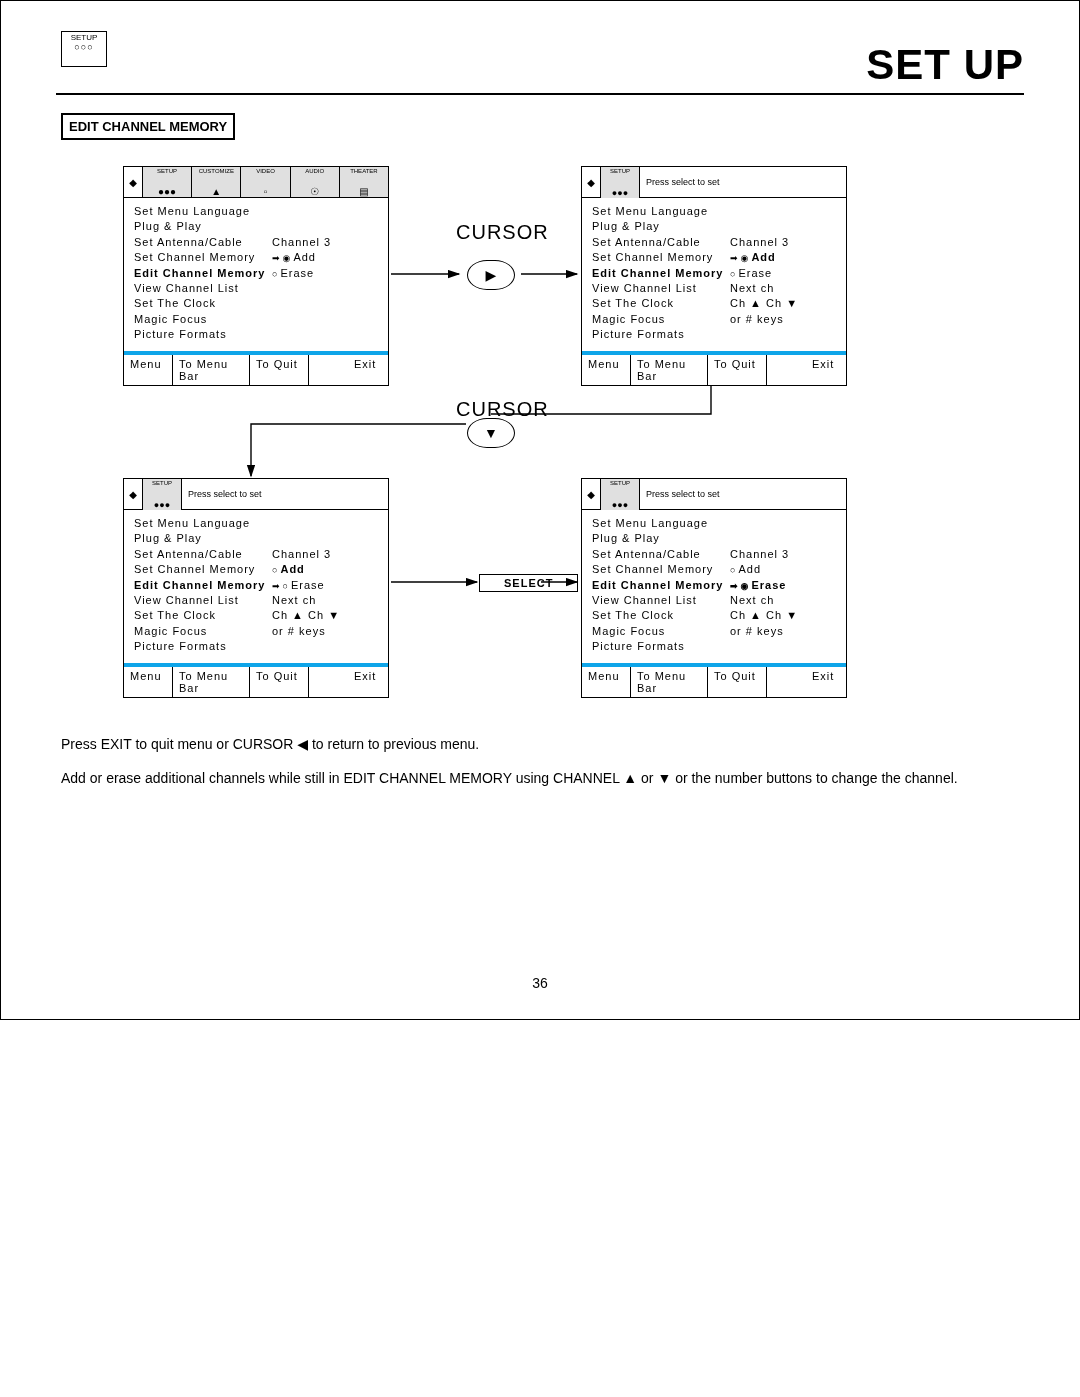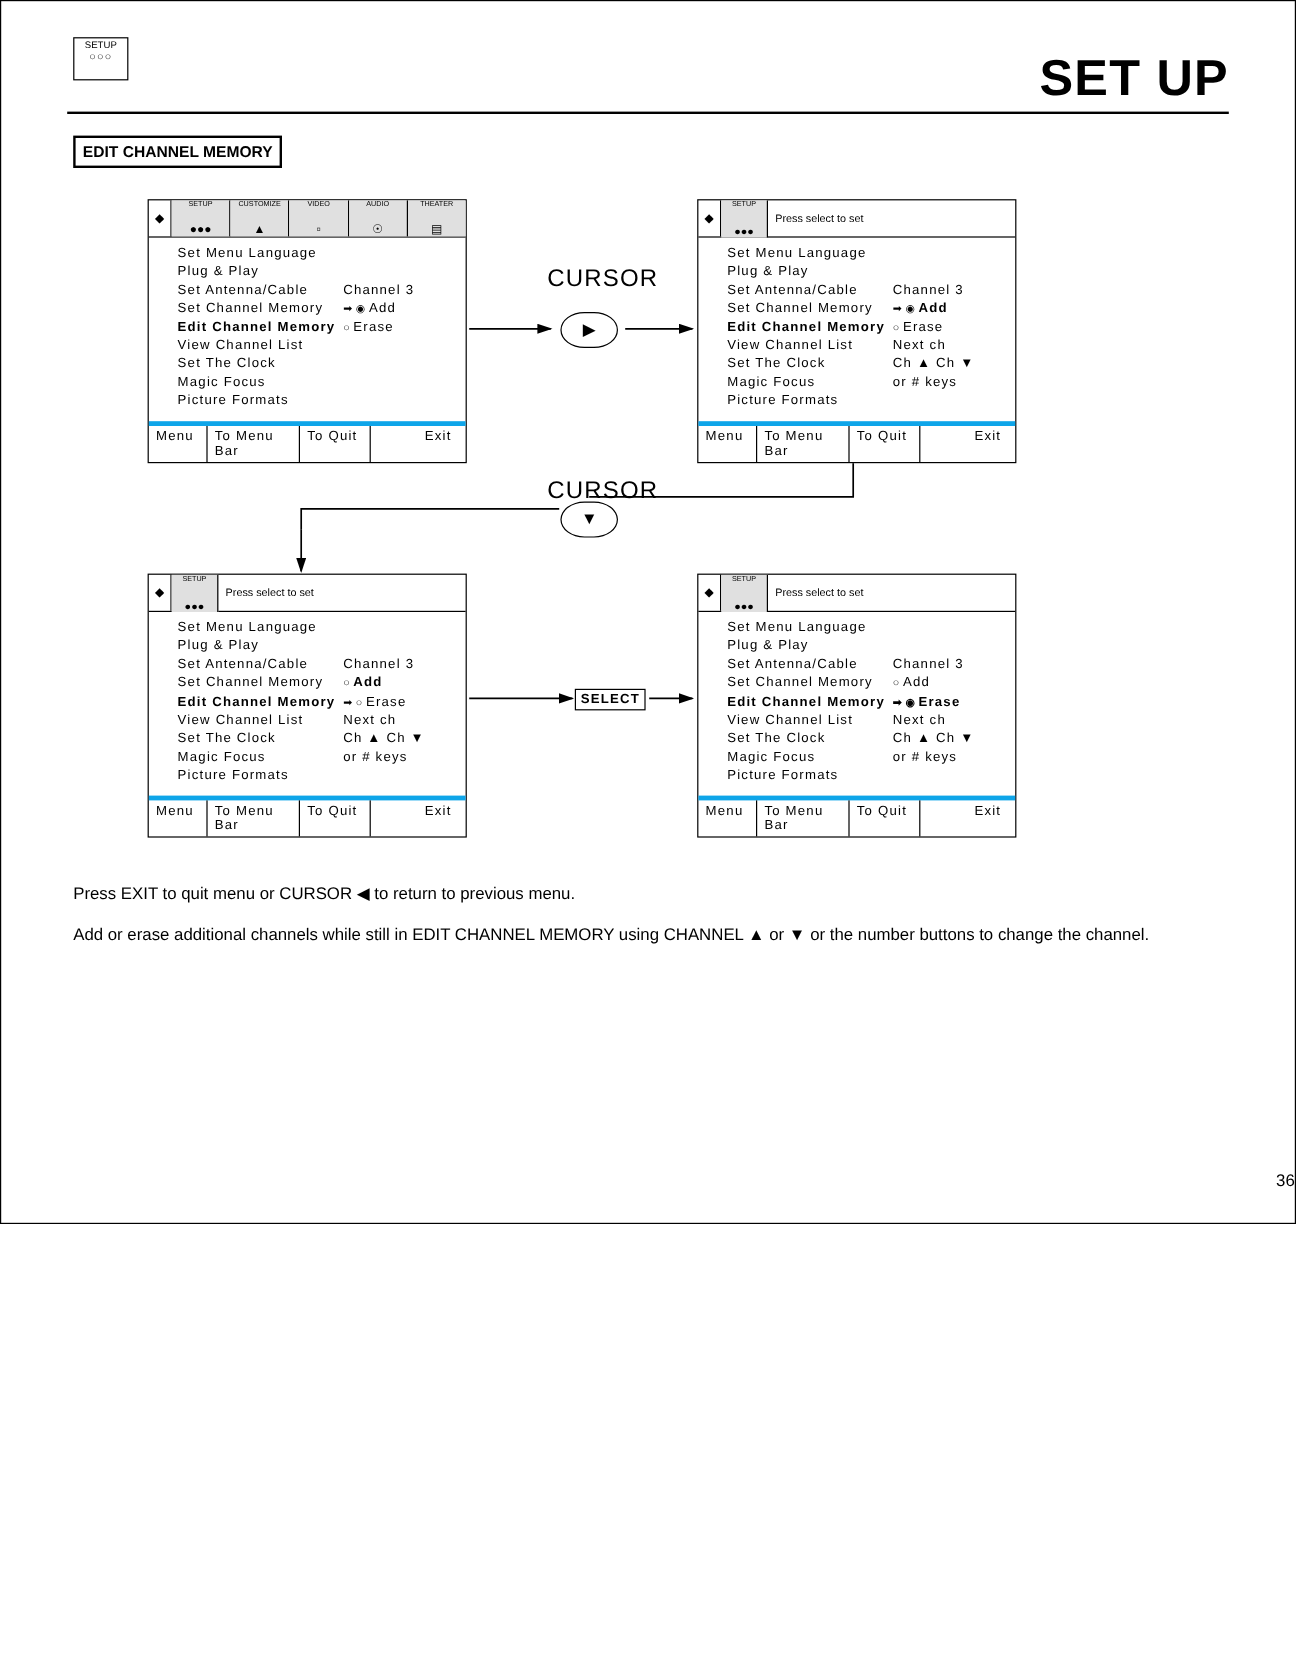--- a/index.html
+++ b/index.html
@@ -145,21 +145,21 @@
   font-size: 9px;
   padding-left: 6px;
 }
 .menu-body {
   padding: 6px 10px 8px 10px;
   letter-spacing: 1px;
   font-size: 11px;
   line-height: 1.4;
   min-height: 130px;
 }
-.menu-row { display: flex; margin-left: 14px; }
+.menu-row { display: flex; }
 .menu-row .c1 { flex: 0 0 138px; }
 .menu-row .c2 { flex: 1; white-space: nowrap; }
 .menu-row.bold { font-weight: bold; }
 .menu-footer {
   border-top: 4px solid #0ea5e9;
   display: flex;
   font-size: 11px;
 }
 .menu-footer .fc {
   border-right: 1px solid #000;
@@ -196,21 +196,21 @@
   justify-content: center;
 }
 .tri-right::before { content: "\25B6"; font-size: 14px; }
 .tri-down::before  { content: "\25BC"; font-size: 14px; }
 
 .select-box {
   position: absolute;
   border: 1px solid #000;
   font-size: 11px;
   font-weight: bold;
-  padding: 2px 4px;
+  padding: 2px 24px;
   letter-spacing: 1px;
 }
 
 .flow-svg {
   position: absolute;
   top: 0;
   left: 0;
   pointer-events: none;
 }
 
@@ -220,21 +220,21 @@
   left: 60px;
   right: 55px;
   font-size: 14px;
   line-height: 1.4;
 }
 .pagenum {
   position: absolute;
   bottom: 28px;
   left: 0;
   right: 0;
-  text-align: right;
+  text-align: center;
   font-size: 14px;
 }
 </style>
 </head>
 <body>
 
 <div class="page">
 
   <div class="setup-icon-small">
     <div>SETUP</div>

